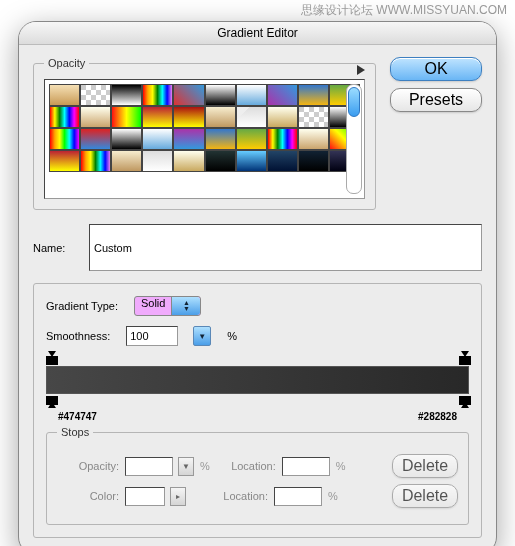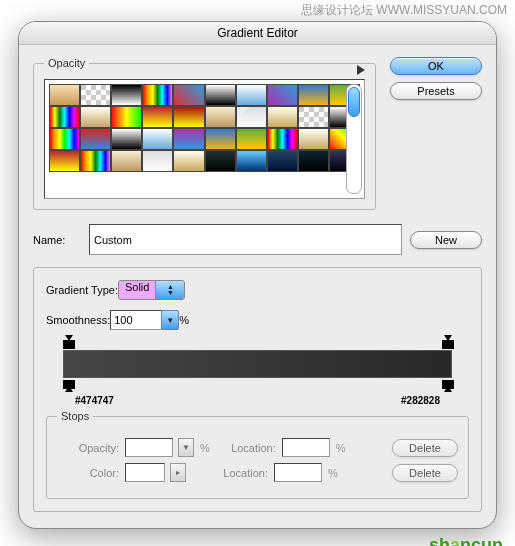--- a/index.html
+++ b/index.html
@@ -11,34 +11,34 @@
 fieldset{border:1px solid #b5b5b5;border-radius:3px;margin:0;padding:10px}
 legend{padding:0 4px;color:#333}
 .presets-area{flex:1}
 .presets{position:relative;border:1px inset #999;background:#fff;padding:4px;height:110px}
 .swatch-grid{display:grid;grid-template-columns:repeat(10,1fr);grid-auto-rows:22px;gap:0;box-shadow:inset 0 0 0 1px #999}
 .swatch{border:1px solid #444}
 .scroll{position:absolute;right:2px;top:4px;bottom:4px;width:14px;background:#fff;border:1px solid #aaa;border-radius:7px}
 .thumb{position:absolute;left:1px;right:1px;top:2px;height:28px;border-radius:6px;background:linear-gradient(#9bdcff,#3b9df0);border:1px solid #2d78c4}
 .fly{position:absolute;right:-2px;top:-14px;width:0;height:0;border-left:5px solid transparent;border-right:5px solid transparent;border-top:8px solid #333;transform:rotate(-90deg)}
 .btncol{width:92px;margin-left:14px;display:flex;flex-direction:column;gap:7px}
-.mac-btn{border:1px solid #888;border-radius:10px;background:linear-gradient(#fff,#e6e6e6);padding:2px 0;font-size:11px;box-shadow:0 1px 0 #fff inset,0 1px 2px rgba(0,0,0,.15);cursor:pointer;text-align:center}
+.mac-btn{border:1px solid #888;border-radius:10px;background:linear-gradient(#fff,#e6e6e6);padding:2px 0;font-size:16px;box-shadow:0 1px 0 #fff inset,0 1px 2px rgba(0,0,0,.15);cursor:pointer;text-align:center}
 .mac-btn.primary{background:linear-gradient(#bfe4ff,#6ab6f5);border-color:#3d7fc0;color:#000;font-weight:400}
 .name-row{display:flex;align-items:center;margin:14px 0 12px;gap:8px}
 .name-row label{width:48px;text-align:left}
-.txt{flex:1;border:1px inset #999;background:#fff;padding:6px 4px;font-size:11px;height:17px}
+.txt{flex:1;border:1px inset #999;background:#fff;padding:14px 4px;font-size:11px;height:17px}
 .new-btn{width:72px}
 .gt-box{padding:12px}
-.field-row{display:flex;align-items:center;gap:0;margin-bottom:10px}
+.field-row{display:flex;align-items:center;gap:16px;margin-bottom:10px}
 .select{display:inline-flex;border:1px solid #888;border-radius:3px;background:#f0abfc;height:18px}
 .select span{padding:0 6px}
 .select .arrows{width:16px;background:linear-gradient(#aee0ff,#4b9ee8);border-left:1px solid #888;display:flex;flex-direction:column;align-items:center;justify-content:center;font-size:7px;line-height:6px;color:#123;border-radius:0 3px 3px 0}
 .num-input{width:44px;border:1px inset #999;background:#fff;height:16px;padding:1px 3px;font-size:11px}
 .dd-btn{width:16px;height:18px;background:linear-gradient(#aee0ff,#4b9ee8);border:1px solid #5a88b7;border-radius:2px;margin-left:-1px;display:flex;align-items:center;justify-content:center;font-size:8px;color:#123}
-.grad-edit{position:relative;margin:8px 17px 4px;padding:10px 0 24px}
+.grad-edit{position:relative;margin:8px 0 4px;padding:10px 0 24px}
 .grad-bar{height:26px;border:1px solid #555;background:linear-gradient(to right,#474747,#282828)}
 .ostop{position:absolute;top:-3px;width:10px;height:10px}
 .ostop::before{content:"";position:absolute;left:0;top:3px;width:10px;height:7px;background:#000;border:1px solid #000}
 .ostop::after{content:"";position:absolute;left:2px;top:-2px;border-left:4px solid transparent;border-right:4px solid transparent;border-bottom:6px solid #000;transform:rotate(180deg)}
 .ostop.bot{top:auto;bottom:12px}
 .ostop.bot::after{transform:none;top:auto;bottom:-2px}
 .ostop.bot::before{top:0}
 .hex{position:absolute;font-size:10px;bottom:-4px;font-weight:bold}
 .stops-box{margin-top:8px}
 .stops-row{display:flex;align-items:center;gap:6px;margin:6px 0}
@@ -118,21 +118,20 @@
       <div class="btncol">
         <button class="mac-btn primary">OK</button>
         <button class="mac-btn">Presets</button>
         <div style="height:4px"></div>
       </div>
     </div>
 
     <div class="name-row">
       <label>Name:</label>
       <input class="txt" value="Custom" style="">
-      <button class="mac-btn new-btn">New</button>
     </div>
 
     <fieldset class="gt-box">
       <div class="field-row">
         <span>Gradient Type:</span>
         <div class="select">
           <span>Solid</span>
           <span class="arrows">▲<br>▼</span>
         </div>
       </div>

